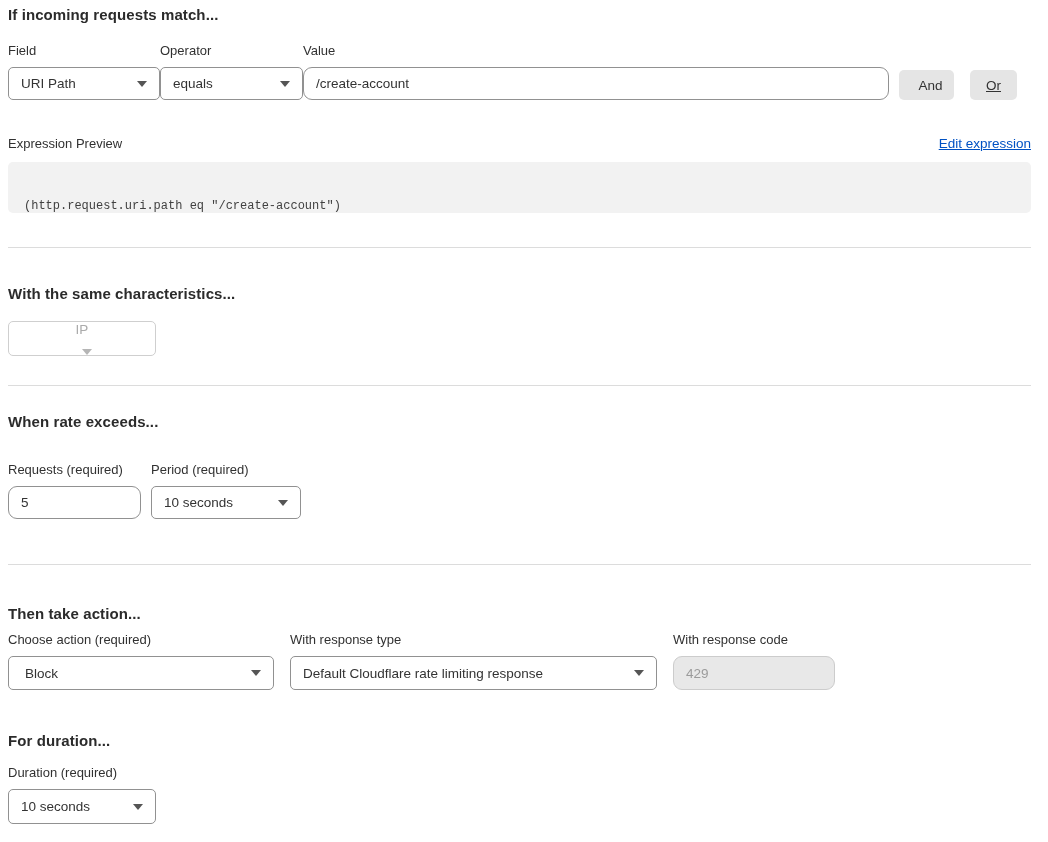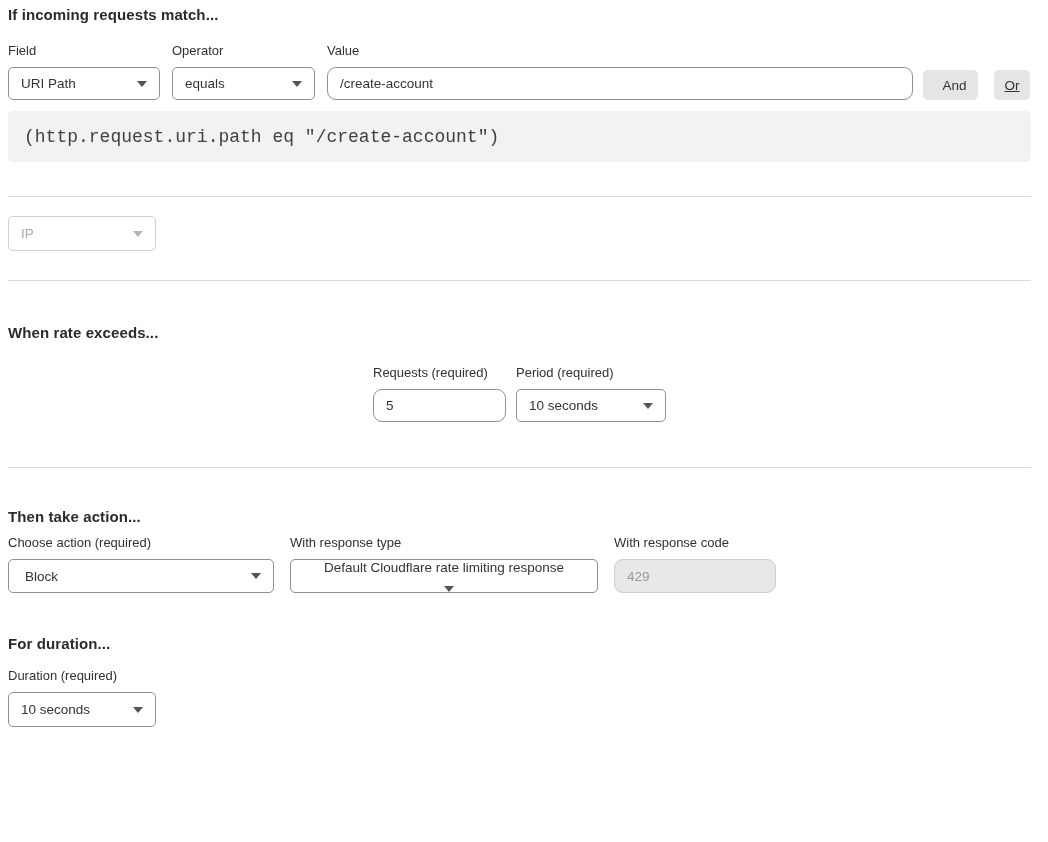--- a/index.html
+++ b/index.html
@@ -82,67 +82,67 @@
     height: 30px;
     border: none;
     border-radius: 5px;
     background: #e5e5e5;
     color: #333333;
     font-size: 13.5px;
     font-family: "Liberation Sans", sans-serif;
     cursor: pointer;
   }
   .btn-and { width: 55px; margin-left: 10px; margin-top: 2px; padding-left: 8px; }
-  .btn-or  { width: 36px; margin-left: 16px; margin-top: 2px; text-decoration: underline; }
+  .btn-or  { width: 47px; margin-left: 16px; margin-top: 2px; text-decoration: underline; }
 
   .expr-header {
     display: flex;
     justify-content: space-between;
     align-items: flex-end;
     margin-top: 36px;
   }
   .expr-label { font-size: 13px; color: #313131; }
   .edit-link {
     font-size: 13.5px;
     color: #0051c3;
     text-decoration: underline;
     cursor: pointer;
   }
   .expr-box {
     margin-top: 11px;
     background: #f2f2f2;
     border-radius: 5px;
     height: 51px;
     display: flex;
-    align-items: center;
+    align-items: flex-end;
     padding: 0 16px;
     font-family: "Liberation Mono", "DejaVu Sans Mono", monospace;
-    font-size: 18px;
+    font-size: 12px;
     color: #414141;
     white-space: pre;
   }
   .divider {
     border: none;
     border-top: 1px solid #dcdcdc;
     height: 0;
   }
 
   
   .w-field { width: 152px; gap: 28px; }
   .w-operator { width: 143px; }
   .w-value { width: 586px; }
   .w-ip { width: 148px; }
   .w-requests { width: 133px; }
   .w-period { width: 150px; }
   .w-action { width: 266px; }
-  .w-resptype { width: 308px; flex-direction: column; }
+  .w-resptype { width: 367px; }
   .w-respcode { width: 162px; }
   .w-duration { width: 148px; }
 
-  .gap12 { margin-left: 12px; }
+  .gap12 { margin-left: 0; }
   .gap16 { margin-left: 16px; }
 </style>
 </head>
 <body>
 
 <section>
   <h1 class="section-heading">If incoming requests match...</h1>
 
   <div class="controls-row" style="margin-top: 20px; align-items: flex-end;">
     <div class="fgroup">
@@ -165,40 +165,45 @@
       <span class="field-label">Value</span>
       <input class="text-input w-value" type="text" value="/create-account" style="">
     </div>
 
     <div style="display:flex; align-items:flex-start; margin-top:25px;">
       <button class="pill-btn btn-and">And</button>
       <button class="pill-btn btn-or">Or</button>
     </div>
   </div>
 
+  <div class="expr-header">
+    <span class="expr-label">Expression Preview</span>
+    <a class="edit-link">Edit expression</a>
+  </div>
   <div class="expr-box">
     <span>(http.request.uri.path eq "/create-account")</span>
   </div>
 </section>
 
 <hr class="divider" style="margin-top: 34px;">
 
 <section>
-  <div class="select disabled w-ip" style="margin-top: 19px; height: 35px;">
+  <h1 class="section-heading" style="margin-top: 37px;">With the same characteristics...</h1>
+  <div class="select disabled w-ip" style="margin-top: 19px; height: 35px; flex-direction: column;">
     <span>IP</span>
     <span class="caret"></span>
   </div>
 </section>
 
 <hr class="divider" style="margin-top: 29px;">
 
 <section>
-  <h1 class="section-heading" style="margin-top: 43px;">When rate exceeds...</h1>
-
-  <div class="controls-row" style="margin-top: 24px; justify-content: center;">
+  <h1 class="section-heading" style="margin-top: 27px;">When rate exceeds...</h1>
+
+  <div class="controls-row" style="margin-top: 32px;">
     <div class="fgroup">
       <span class="field-label">Requests (required)</span>
       <input class="text-input w-requests" type="text" value="5" style="">
     </div>
     <div class="fgroup" style="margin-left: 10px;">
       <span class="field-label">Period (required)</span>
       <div class="select w-period">
         <span>10 seconds</span>
         <span class="caret"></span>
       </div>

